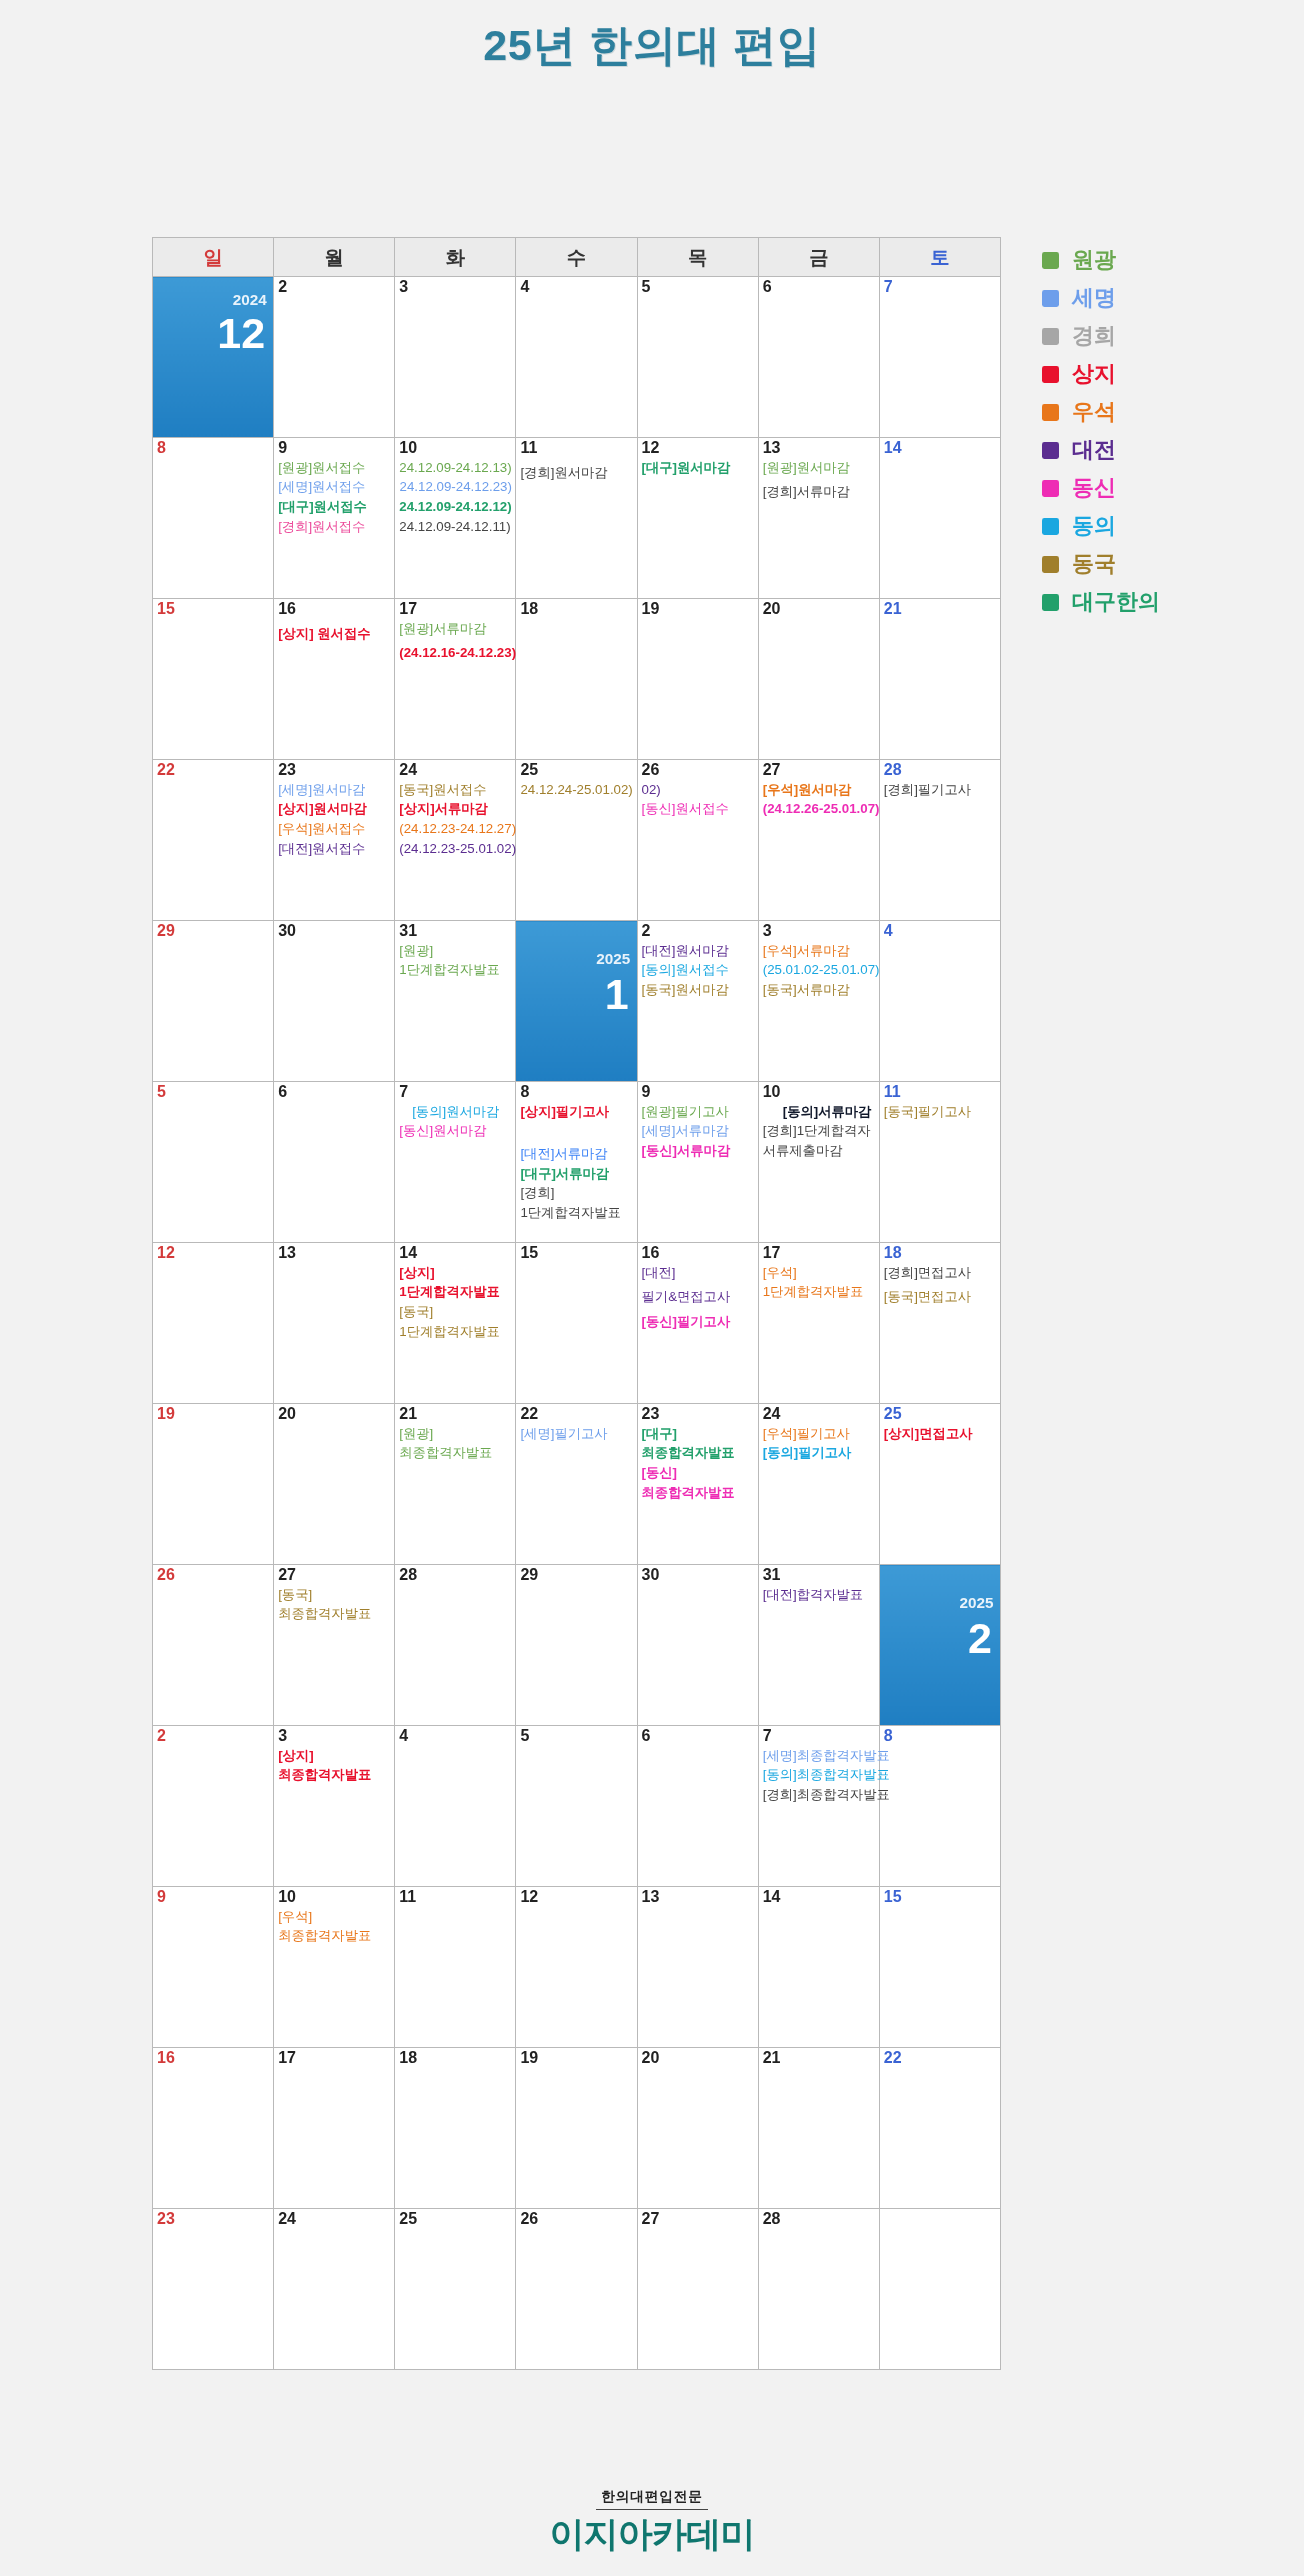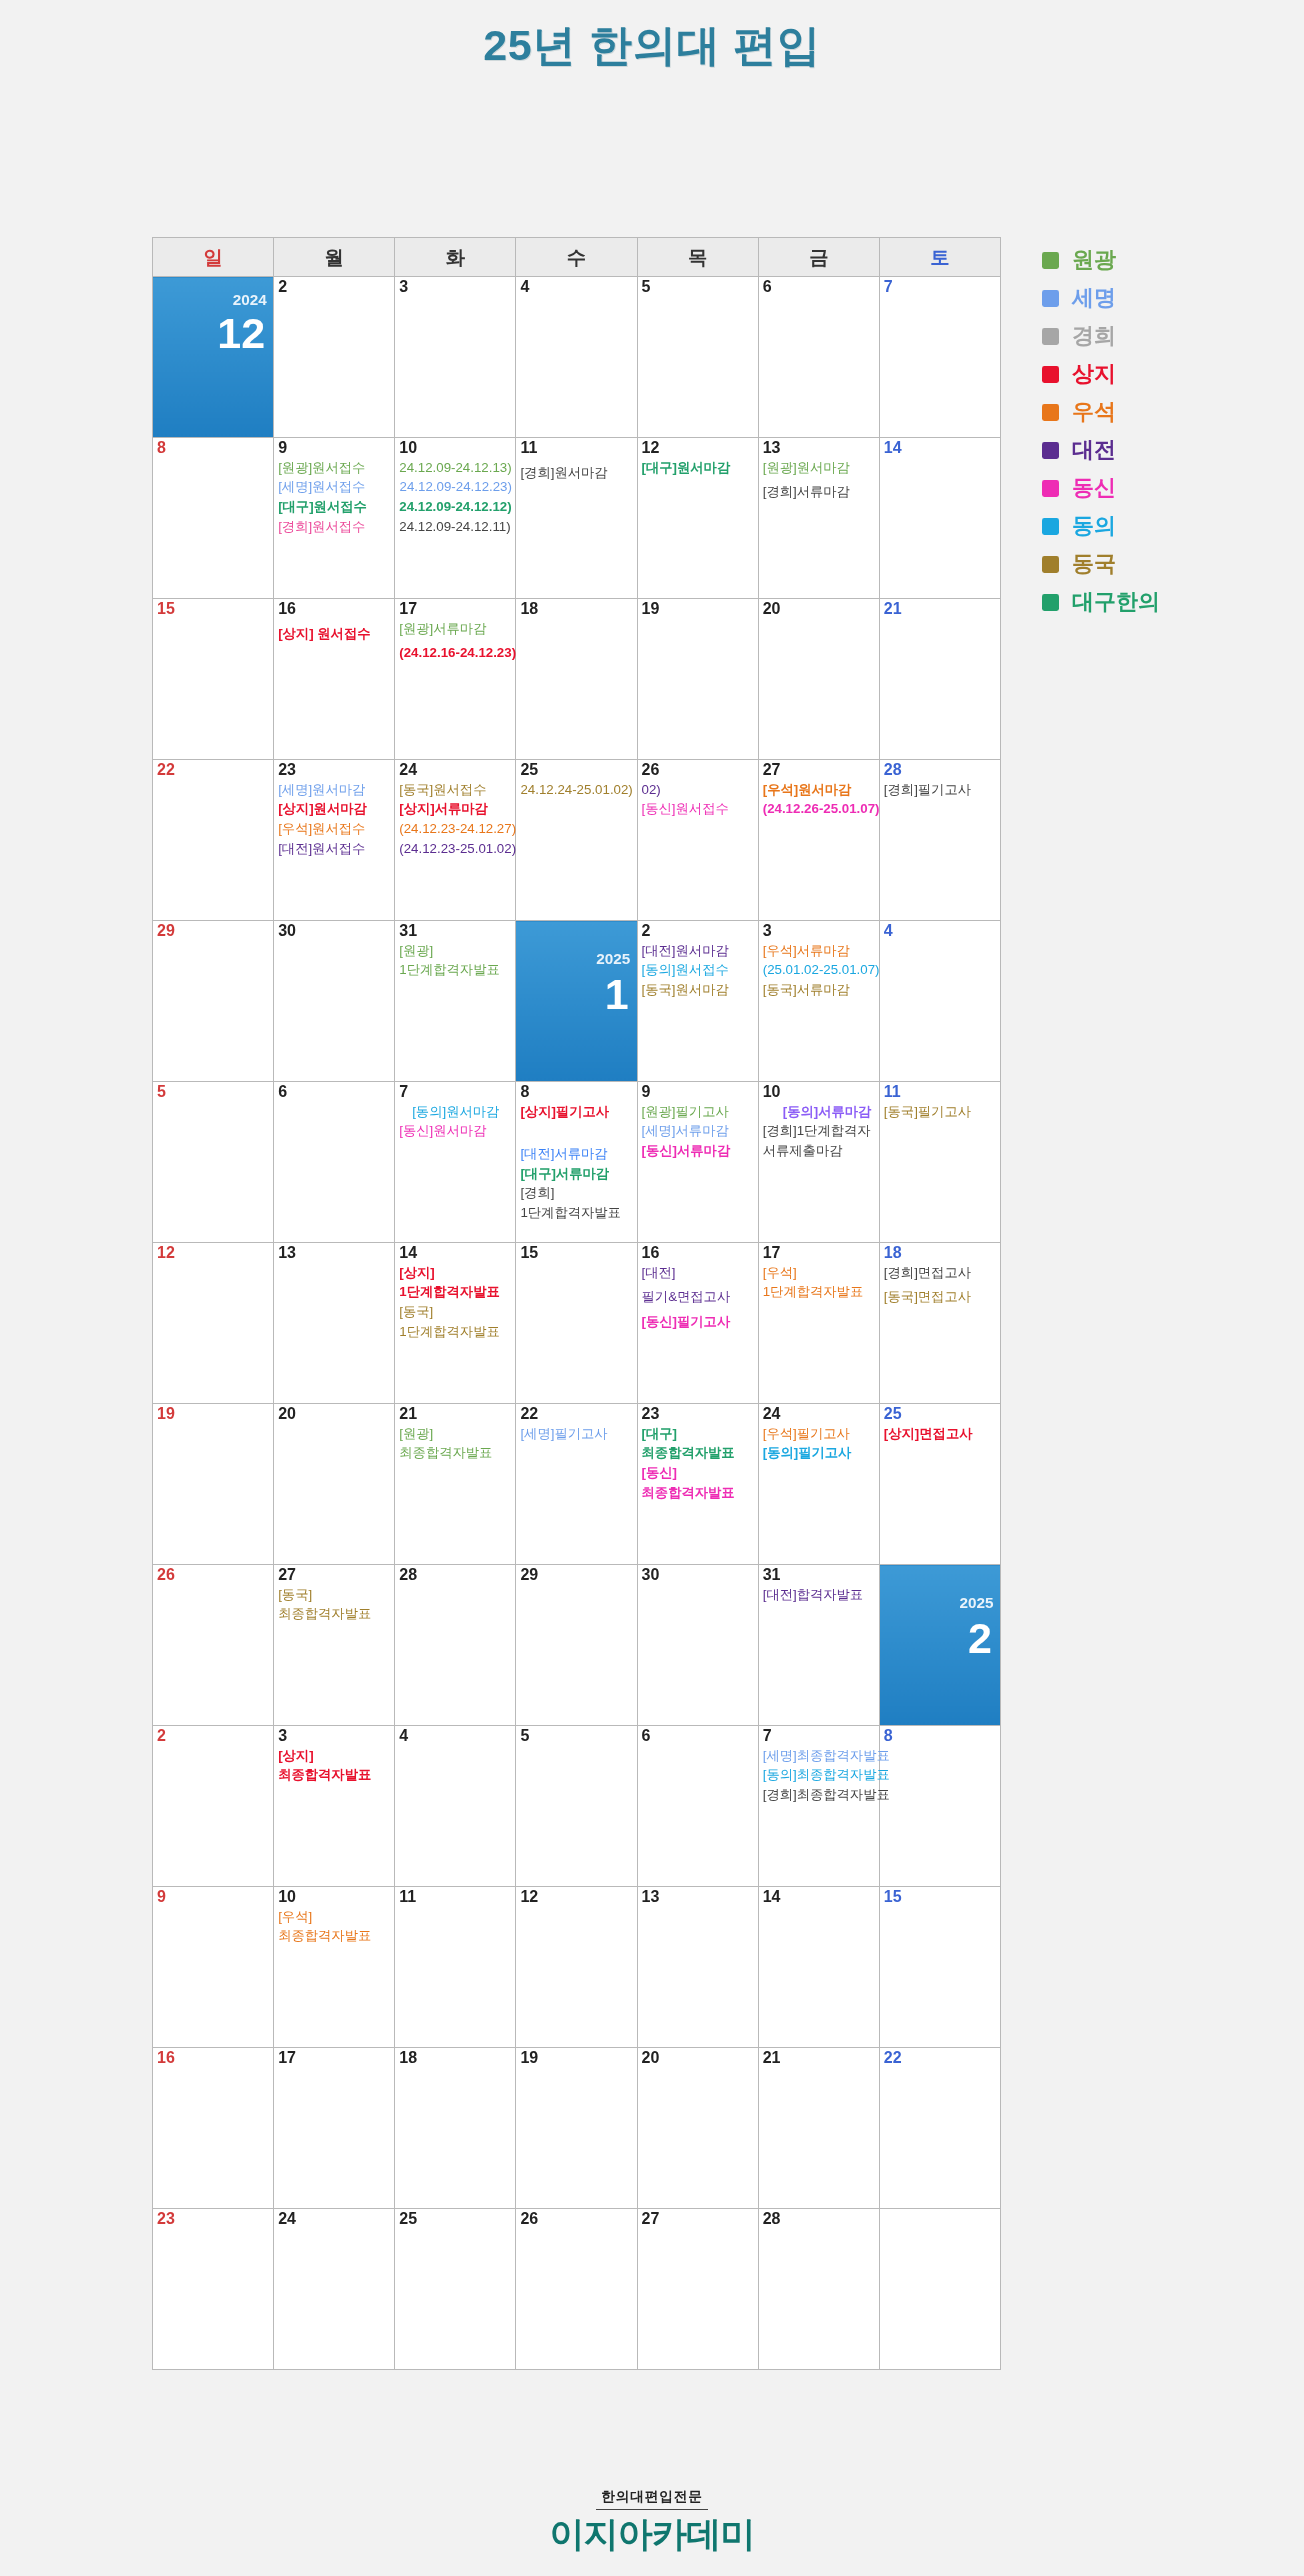--- a/index.html
+++ b/index.html
@@ -307,21 +307,21 @@
             <div class="ev" style="color: rgb(68, 68, 68);">1단계합격자발표</div>
           </td>
           <td>
             <div class="dnum">9</div>
             <div class="ev" style="color: rgb(106, 168, 79);">[원광]필기고사</div>
             <div class="ev" style="color: rgb(109, 158, 235);">[세명]서류마감</div>
             <div class="ev b" style="color: rgb(238, 44, 180);">[동신]서류마감</div>
           </td>
           <td>
             <div class="dnum">10</div>
-            <div class="ev b" style="color: #8b5cf6; padding-left: 20px;">[동의]서류마감</div>
+            <div class="ev b" style="color: #0f172a; padding-left: 20px;">[동의]서류마감</div>
             <div class="ev" style="color: rgb(68, 68, 68);">[경희]1단계합격자</div>
             <div class="ev" style="color: rgb(68, 68, 68);">서류제출마감</div>
           </td>
           <td>
             <div class="dnum sat">11</div>
             <div class="ev" style="color: rgb(160, 127, 44);">[동국]필기고사</div>
           </td>
         </tr>
         <tr>
           <td>

